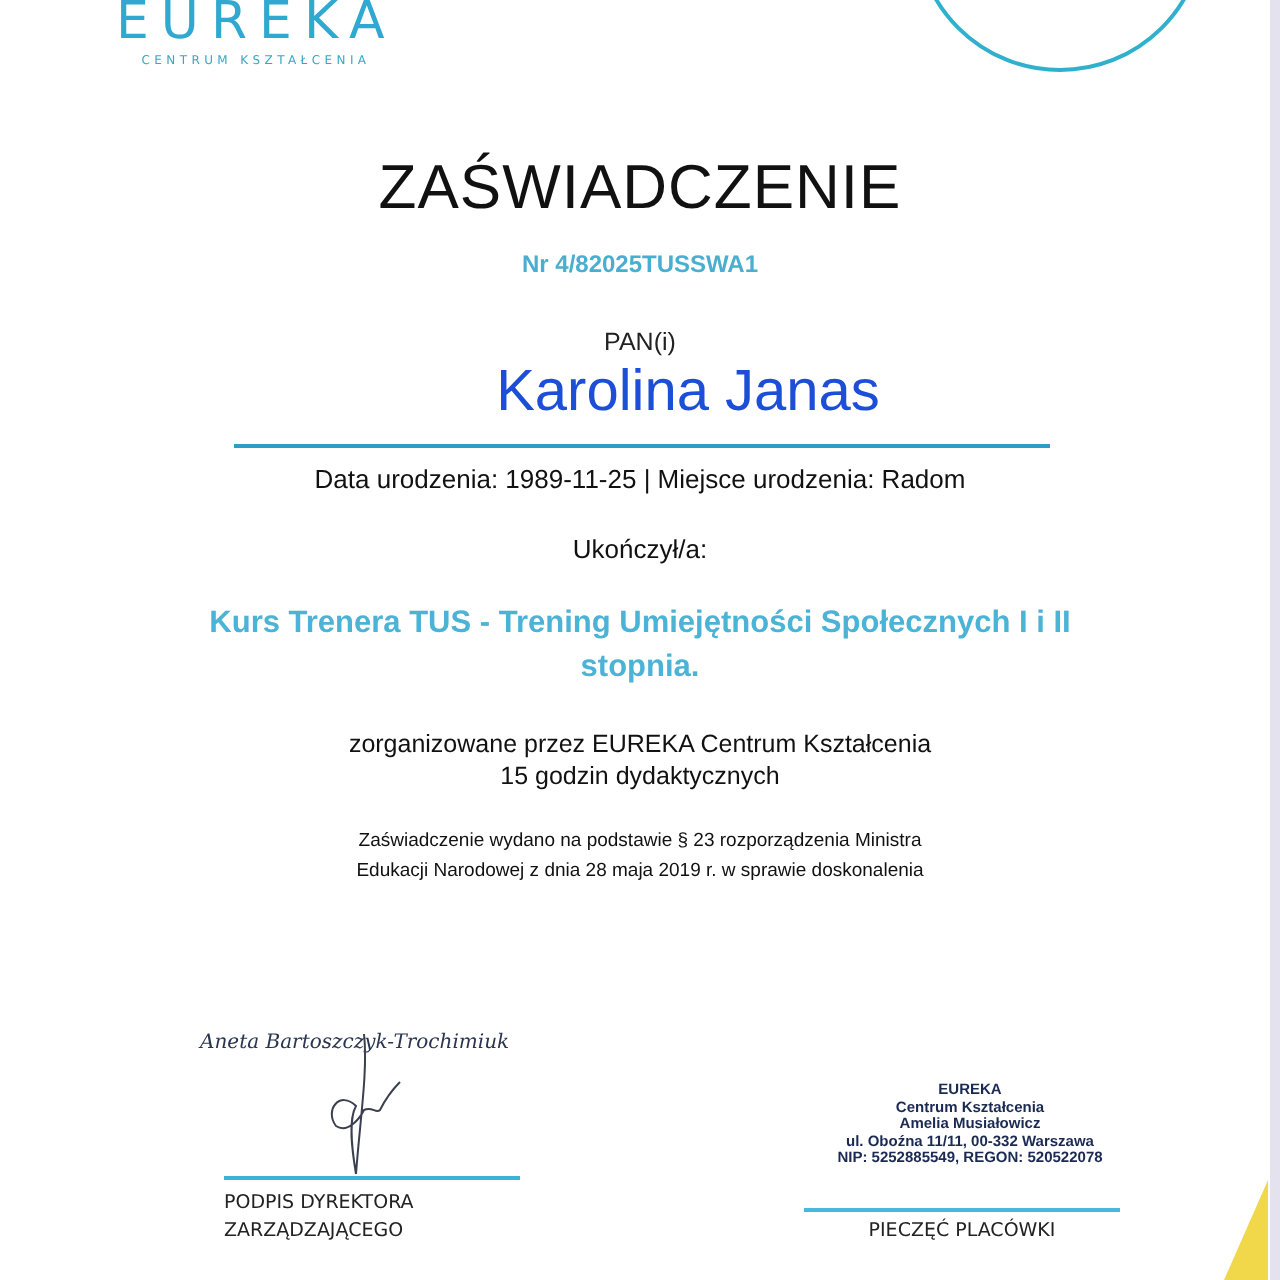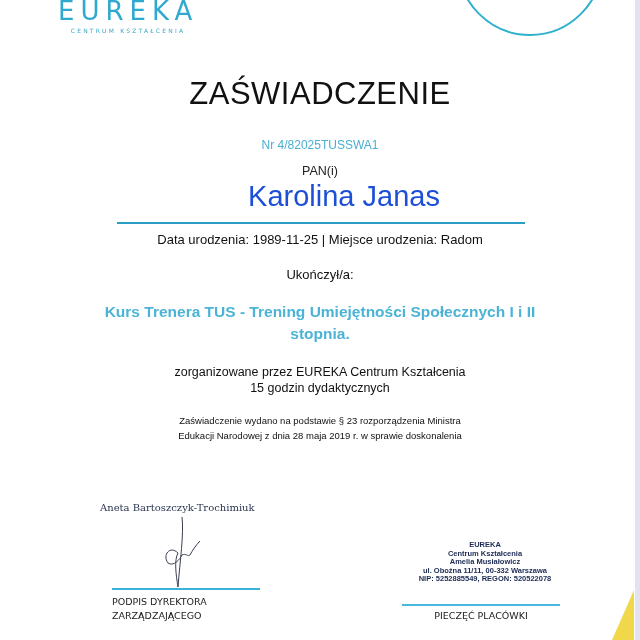--- a/index.html
+++ b/index.html
@@ -24,38 +24,38 @@
     .logo-sub {
       font-family: "DejaVu Sans", sans-serif;
       font-size: 6px; letter-spacing: 2.2px; color: #3aa6c6; margin-top: 1px;
     }
     .badge {
       position: absolute; left: 457px; top: -110px; width: 142px; height: 142px;
       border: 2.5px solid #2fb0cd; border-radius: 50%; background: #fff;
     }
     .center { position: absolute; left: 0; width: 640px; text-align: center; }
     .title { top: 76px; font-size: 31px; color: #111; letter-spacing: 0.5px; }
-    .number { top: 138px; font-size: 12px; color: #4aaed0; }
+    .number { top: 125px; font-size: 12px; color: #4aaed0; font-weight: bold; }
     .pan { top: 164px; font-size: 12.5px; color: #222; }
     .name { top: 180px; font-size: 29px; color: #1d4ed8; padding-left: 24px; }
     .name-line {
       position: absolute; left: 117px; width: 408px; top: 222px; height: 2px;
       background: #2b9ec6;
     }
     .birth { top: 232px; font-size: 13px; color: #111; }
     .completed { top: 267px; font-size: 13px; color: #111; text-align: center; }
     .course {
       top: 301px; font-size: 15.5px; font-weight: bold; color: #4bb3d6;
       line-height: 22px; left: 40px; width: 560px;
     }
     .org { top: 364px; font-size: 12.5px; line-height: 16px; color: #111; }
     .legal { top: 413px; font-size: 9.5px; line-height: 15px; color: #111; }
     .sig-name {
-      position: absolute; left: 100px; top: 502px;
-      font-family: "DejaVu Serif", serif; 
+      position: absolute; left: 100px; top: 516px;
+      font-family: "DejaVu Serif", serif; font-style: italic;
       font-size: 10px; color: #2a3550;
     }
     .sig-scribble { position: absolute; left: 160px; top: 515px; }
     .sig-line {
       position: absolute; left: 112px; width: 148px; top: 588px; height: 2px;
       background: #3ab3d8;
     }
     .sig-label {
       position: absolute; left: 112px; width: 148px; top: 595px; text-align: left;
       font-family: "DejaVu Sans", sans-serif; font-size: 9.5px; line-height: 14px;

